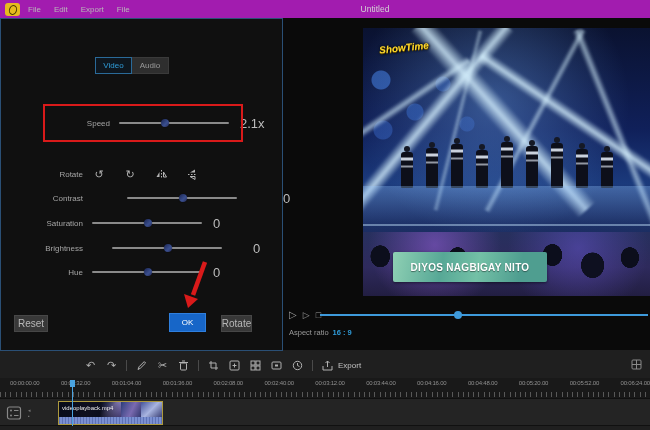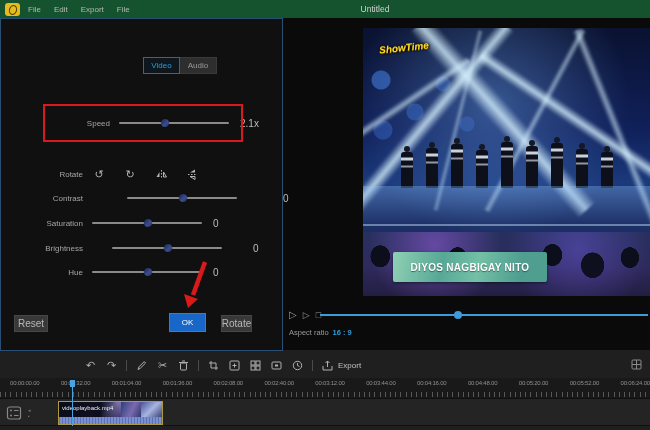--- a/index.html
+++ b/index.html
@@ -4,43 +4,43 @@
 <style>
   * { margin:0; padding:0; box-sizing:border-box; }
   html,body { background:#000; }
   .app {
     position:relative; width:650px; height:430px; overflow:hidden;
     background:#1b1b1b; font-family:"Liberation Sans", sans-serif;
     -webkit-font-smoothing:antialiased; color:#ccc;
   }
   
   .menubar { position:absolute; left:0; top:0; width:650px; height:18px;
-    background:#14532d; display:flex; align-items:center; z-index:30; }
+    background:#a21caf; display:flex; align-items:center; z-index:30; }
   .logo { width:15px; height:13px; margin:0 8px 0 5px; background:#e6bb1e;
     border-radius:3px; position:relative; flex:0 0 auto; }
   .logo::after { content:""; position:absolute; left:4px; top:2px; width:6px; height:8px;
     border:1.5px solid #4a3c00; border-radius:50%; transform:rotate(18deg); }
   .menu-item { font-size:8px; color:#b8b8b8; margin-right:13px; cursor:default; }
   .win-title { position:absolute; left:100px; right:0; text-align:center;
     font-size:8.5px; color:#d2d2d2; }
   
   .panel { position:absolute; left:0; top:18px; width:283px; height:333px;
     background:#101010; border:1px solid #2a4f75; z-index:10; }
   .tabs { position:absolute; left:94px; top:38px; display:flex; }
   .tab { width:37px; height:17px; font-size:8px; display:flex; align-items:center;
     justify-content:center; cursor:pointer; }
-  .tab.active { color:#2f9bd8; background:#0e161e; border:1px solid #2a6a99;margin-left:48px; }
+  .tab.active { color:#2f9bd8; background:#0e161e; border:1px solid #2a6a99; }
   .tab.inactive { color:#9a9a9a; background:#2e2e2e; border:1px solid #3a3a3a; border-left:none; }
   .row { position:absolute; left:0; width:283px; height:14px; display:flex; align-items:center; }
   .row-label { width:82px; text-align:right; font-size:8px; color:#a5a5a5; flex:0 0 auto; }
   .slider { position:relative; width:110px; height:2px; background:#8a8a8a;
     border-radius:1px; margin-left:9px; flex:0 0 auto; cursor:pointer; }
   .slider .thumb { position:absolute; top:-3px; width:8px; height:8px; margin-left:-4px;
     border-radius:50%; background:#dedede; box-shadow:0 0 1px #000; }
-  .row-value { font-size:10px; color:#bdbdbd; margin-left:11px; }
+  .row-value { font-size:13px; color:#bdbdbd; margin-left:11px; }
   .hl-box { position:absolute; left:42px; top:85px; width:200px; height:38px;
     border:2px solid #d91a1a; z-index:4; pointer-events:none; }
   .checkbox { width:9px; height:9px; border:1px solid #808080; background:#141414;
     margin-left:9px; cursor:pointer; }
   .rot-icons { display:flex; align-items:center; margin-left:9px; gap:17px; }
   .rot-btn { width:14px; height:14px; display:flex; align-items:center; justify-content:center;
     color:#b5b5b5; font-size:11px; line-height:1; cursor:pointer; }
   .btn { position:absolute; height:17px; font-size:10px; display:flex; align-items:center;
     justify-content:center; cursor:pointer; }
   .btn-gray { background:#383838; color:#b8b8b8; border:1px solid #474747; }

